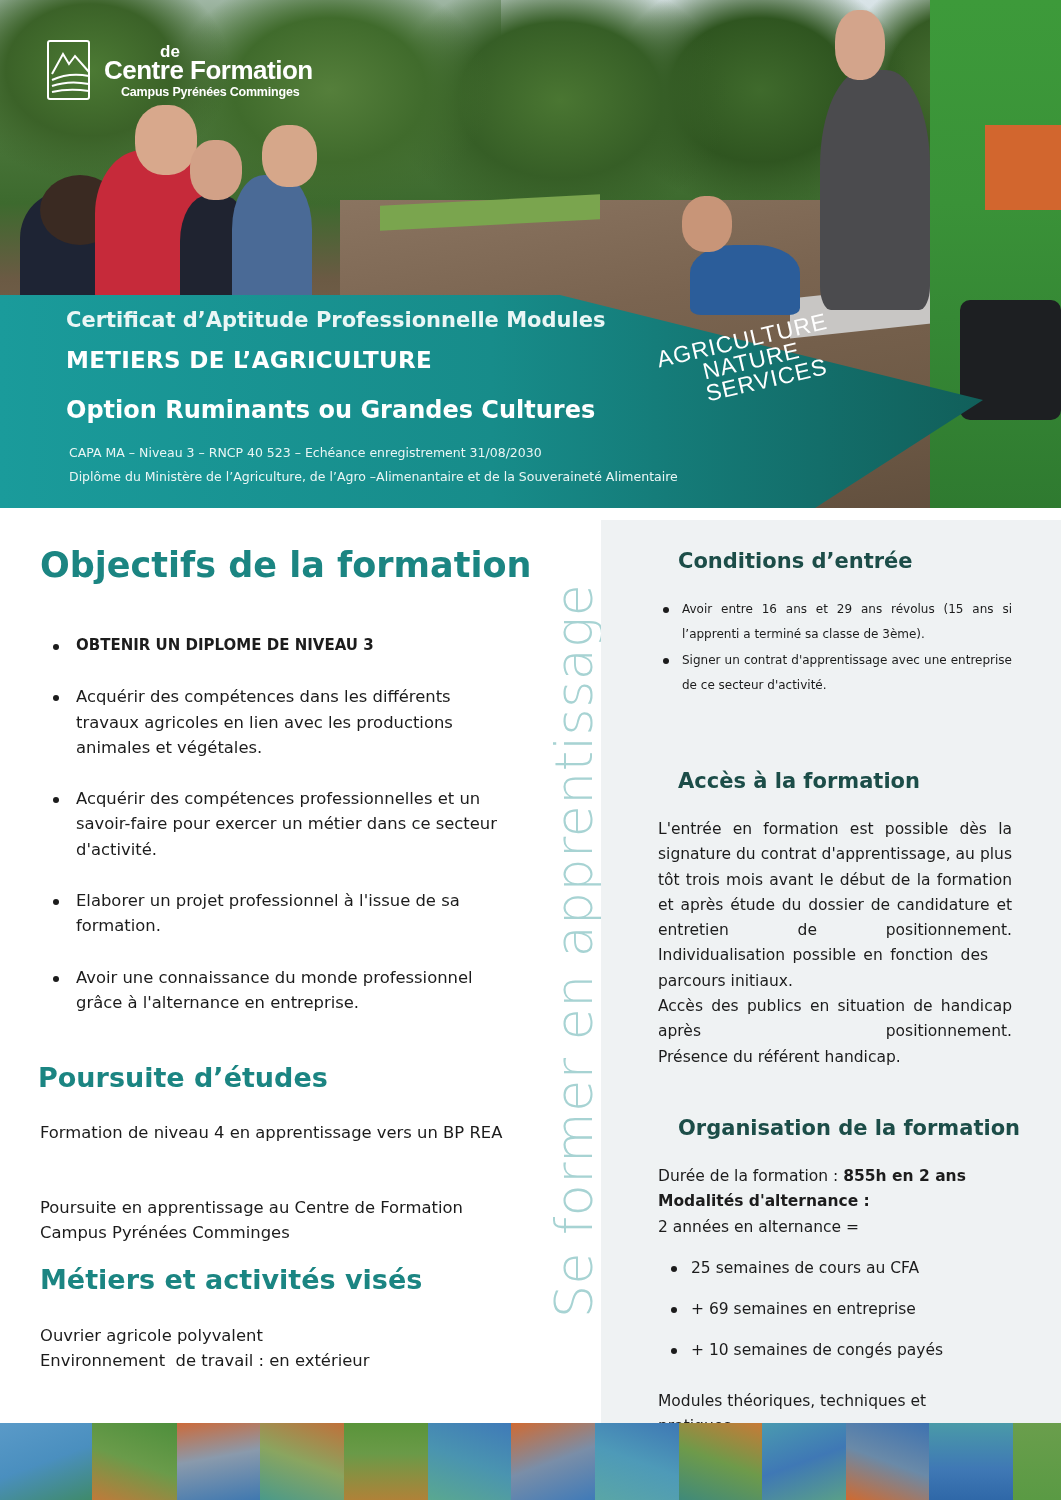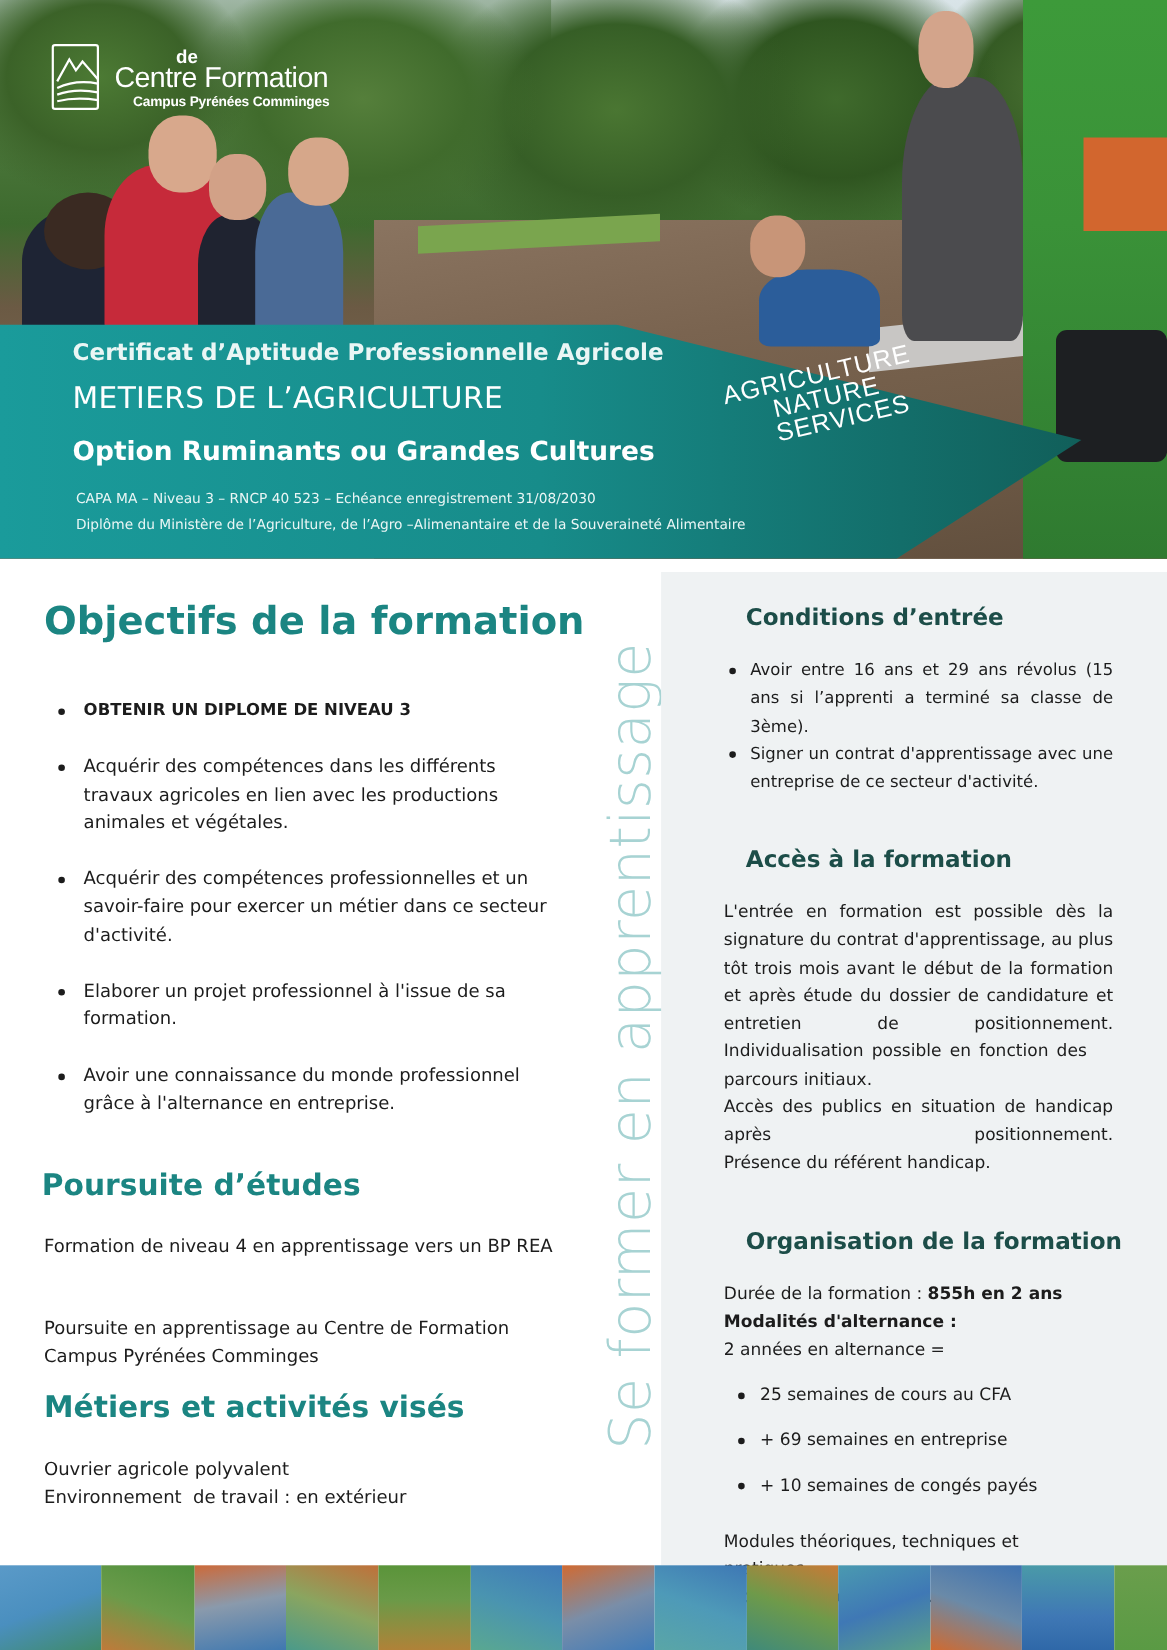--- a/index.html
+++ b/index.html
@@ -38,29 +38,29 @@
     background: linear-gradient(180deg, #3d9a3a 0%, #3a9238 40%, #2f7a30 100%); }
   .machine-orange { position: absolute; left: 985px; top: 125px; width: 76px; height: 85px; background: #d2662e; }
   .machine-black { position: absolute; left: 960px; top: 300px; width: 101px; height: 120px; background: #1d1f22; border-radius: 10px; }
   .rail { position: absolute; left: 790px; top: 290px; width: 160px; height: 40px; background: #c8c6c4; transform: skewY(-6deg); }
 
   
   .logo { position: absolute; left: 47px; top: 40px; width: 340px; height: 60px; padding-left: 27px; }
   .logo-mark { position: absolute; left: 0; top: 0; width: 43px; height: 60px; border: 2px solid #ffffff; border-radius: 3px; }
   .logo-mark svg { position: absolute; left: 0; top: 0; }
   .logo-de { position: absolute; left: 113px; top: 2px; color: #fff; font-family: "Liberation Sans", sans-serif; font-weight: bold; font-size: 17px; }
-  .logo-title { position: absolute; left: 57px; top: 17px; color: #fff; font-family: "Liberation Sans", sans-serif; font-weight: normal; font-size: 26px; letter-spacing: -0.5px; line-height: 1; }
+  .logo-title { position: absolute; left: 57px; top: 17px; color: #fff; font-family: "Liberation Sans", sans-serif; font-weight: bold; font-size: 26px; letter-spacing: -0.5px; line-height: 1; }
   .logo-sub { position: absolute; left: 74px; top: 45px; color: #fff; font-family: "Liberation Sans", sans-serif; font-weight: bold; font-size: 12.5px; letter-spacing: -0.2px; }
 
   
   .banner { position: absolute; left: 0; top: 295px; width: 1061px; height: 213px; }
   .banner svg { position: absolute; left: 0; top: 0; }
   .banner-text { position: absolute; left: 66px; top: 0; color: #fff; }
   .b-cert { position: absolute; top: 13px; left: 0; white-space: nowrap; font-size: 21px; font-weight: bold; color: #eaf6f5; }
-  .b-title { position: absolute; top: 52px; left: 0; white-space: nowrap; font-size: 27px; font-weight: normal; letter-spacing: 0.3px; }
+  .b-title { position: absolute; top: 52px; left: 0; white-space: nowrap; font-size: 23px; font-weight: bold; letter-spacing: 0.3px; }
   .b-option { position: absolute; top: 101px; left: 0; white-space: nowrap; font-size: 24px; font-weight: bold; }
   .b-meta1 { position: absolute; top: 150px; left: 3px; white-space: nowrap; font-size: 12.5px; color: #eaf6f5; }
   .b-meta2 { position: absolute; top: 174px; left: 3px; white-space: nowrap; font-size: 12.5px; color: #eaf6f5; }
   .ans { position: absolute; left: 655px; top: 55px; width: 170px; height: 110px; transform: rotate(-13deg); transform-origin: left top; color: #fff; font-family: "Liberation Sans", sans-serif; font-weight: normal; line-height: 0.95; }
   .ans span { display: block; letter-spacing: 1px; }
   .ans .a1 { font-size: 23px; margin-left: 0; }
   .ans .a2 { font-size: 23px; margin-left: 42px; }
   .ans .a3 { font-size: 23px; margin-left: 40px; }
 
   
@@ -79,21 +79,21 @@
   .met-p { position: absolute; left: 40px; top: 1323px; width: 470px; font-size: 16.4px; line-height: 25.3px; white-space: pre; }
 
   .vertical { position: absolute; left: 544px; top: 1318px; transform: rotate(-90deg); transform-origin: left top;
     font-family: "DejaVu Sans", sans-serif; font-weight: 200; font-size: 52px; color: #a7d3d3; white-space: nowrap; letter-spacing: 0.5px; }
 
   
   .panel { position: absolute; left: 601px; top: 520px; width: 460px; height: 903px; background: #eff2f3; }
   .h-dark { color: #1c4d48; font-weight: bold; white-space: nowrap; font-size: 21px; }
   .cond-title { position: absolute; left: 678px; top: 549px; }
   .cond-list { position: absolute; left: 660px; top: 597px; width: 352px; list-style: none; }
-  .cond-list li { position: relative; padding-left: 22px; font-size: 15px; line-height: 25.3px; text-align: justify; }
+  .cond-list li { position: relative; padding-left: 22px; font-size: 12px; line-height: 25.3px; text-align: justify; }
   .cond-list li::before { content: ""; position: absolute; left: 3px; top: 10px; width: 6px; height: 6px; border-radius: 50%; background: #1c1c1c; }
 
   .acc-title { position: absolute; left: 678px; top: 769px; }
   .acc-body { position: absolute; left: 658px; top: 817px; width: 354px; font-size: 15.5px; line-height: 25.3px; }
   .acc-body p { text-align: justify; text-align-last: left; }
   .acc-body p.just-last { text-align-last: justify; }
 
   .org-title { position: absolute; left: 678px; top: 1116px; }
   .org-body { position: absolute; left: 658px; top: 1164px; width: 360px; font-size: 15.5px; line-height: 25.3px; }
   .org-body b { font-weight: bold; }
@@ -151,21 +151,21 @@
     <defs>
       <linearGradient id="bg" x1="0" y1="0" x2="1" y2="0">
         <stop offset="0" stop-color="#1a9b9b"></stop>
         <stop offset="0.5" stop-color="#178c8a"></stop>
         <stop offset="1" stop-color="#115f5a"></stop>
       </linearGradient>
     </defs>
     <polygon points="0,0 560,0 983,105 815,213 0,213" fill="url(#bg)"></polygon>
   </svg>
   <div class="banner-text">
-    <div class="b-cert">Certificat d’Aptitude Professionnelle Agricole</div>
+    <div class="b-cert">Certificat d’Aptitude Professionnelle Modules</div>
     <div class="b-title">METIERS DE L’AGRICULTURE</div>
     <div class="b-option">Option Ruminants ou Grandes Cultures</div>
     <div class="b-meta1">CAPA MA – Niveau 3 – RNCP 40 523 – Echéance enregistrement 31/08/2030</div>
     <div class="b-meta2">Diplôme du Ministère de l’Agriculture, de l’Agro –Alimenantaire et de la Souveraineté Alimentaire</div>
   </div>
   <div class="ans">
     <span class="a1">AGRICULTURE</span>
     <span class="a2">NATURE</span>
     <span class="a3">SERVICES</span>
   </div>

